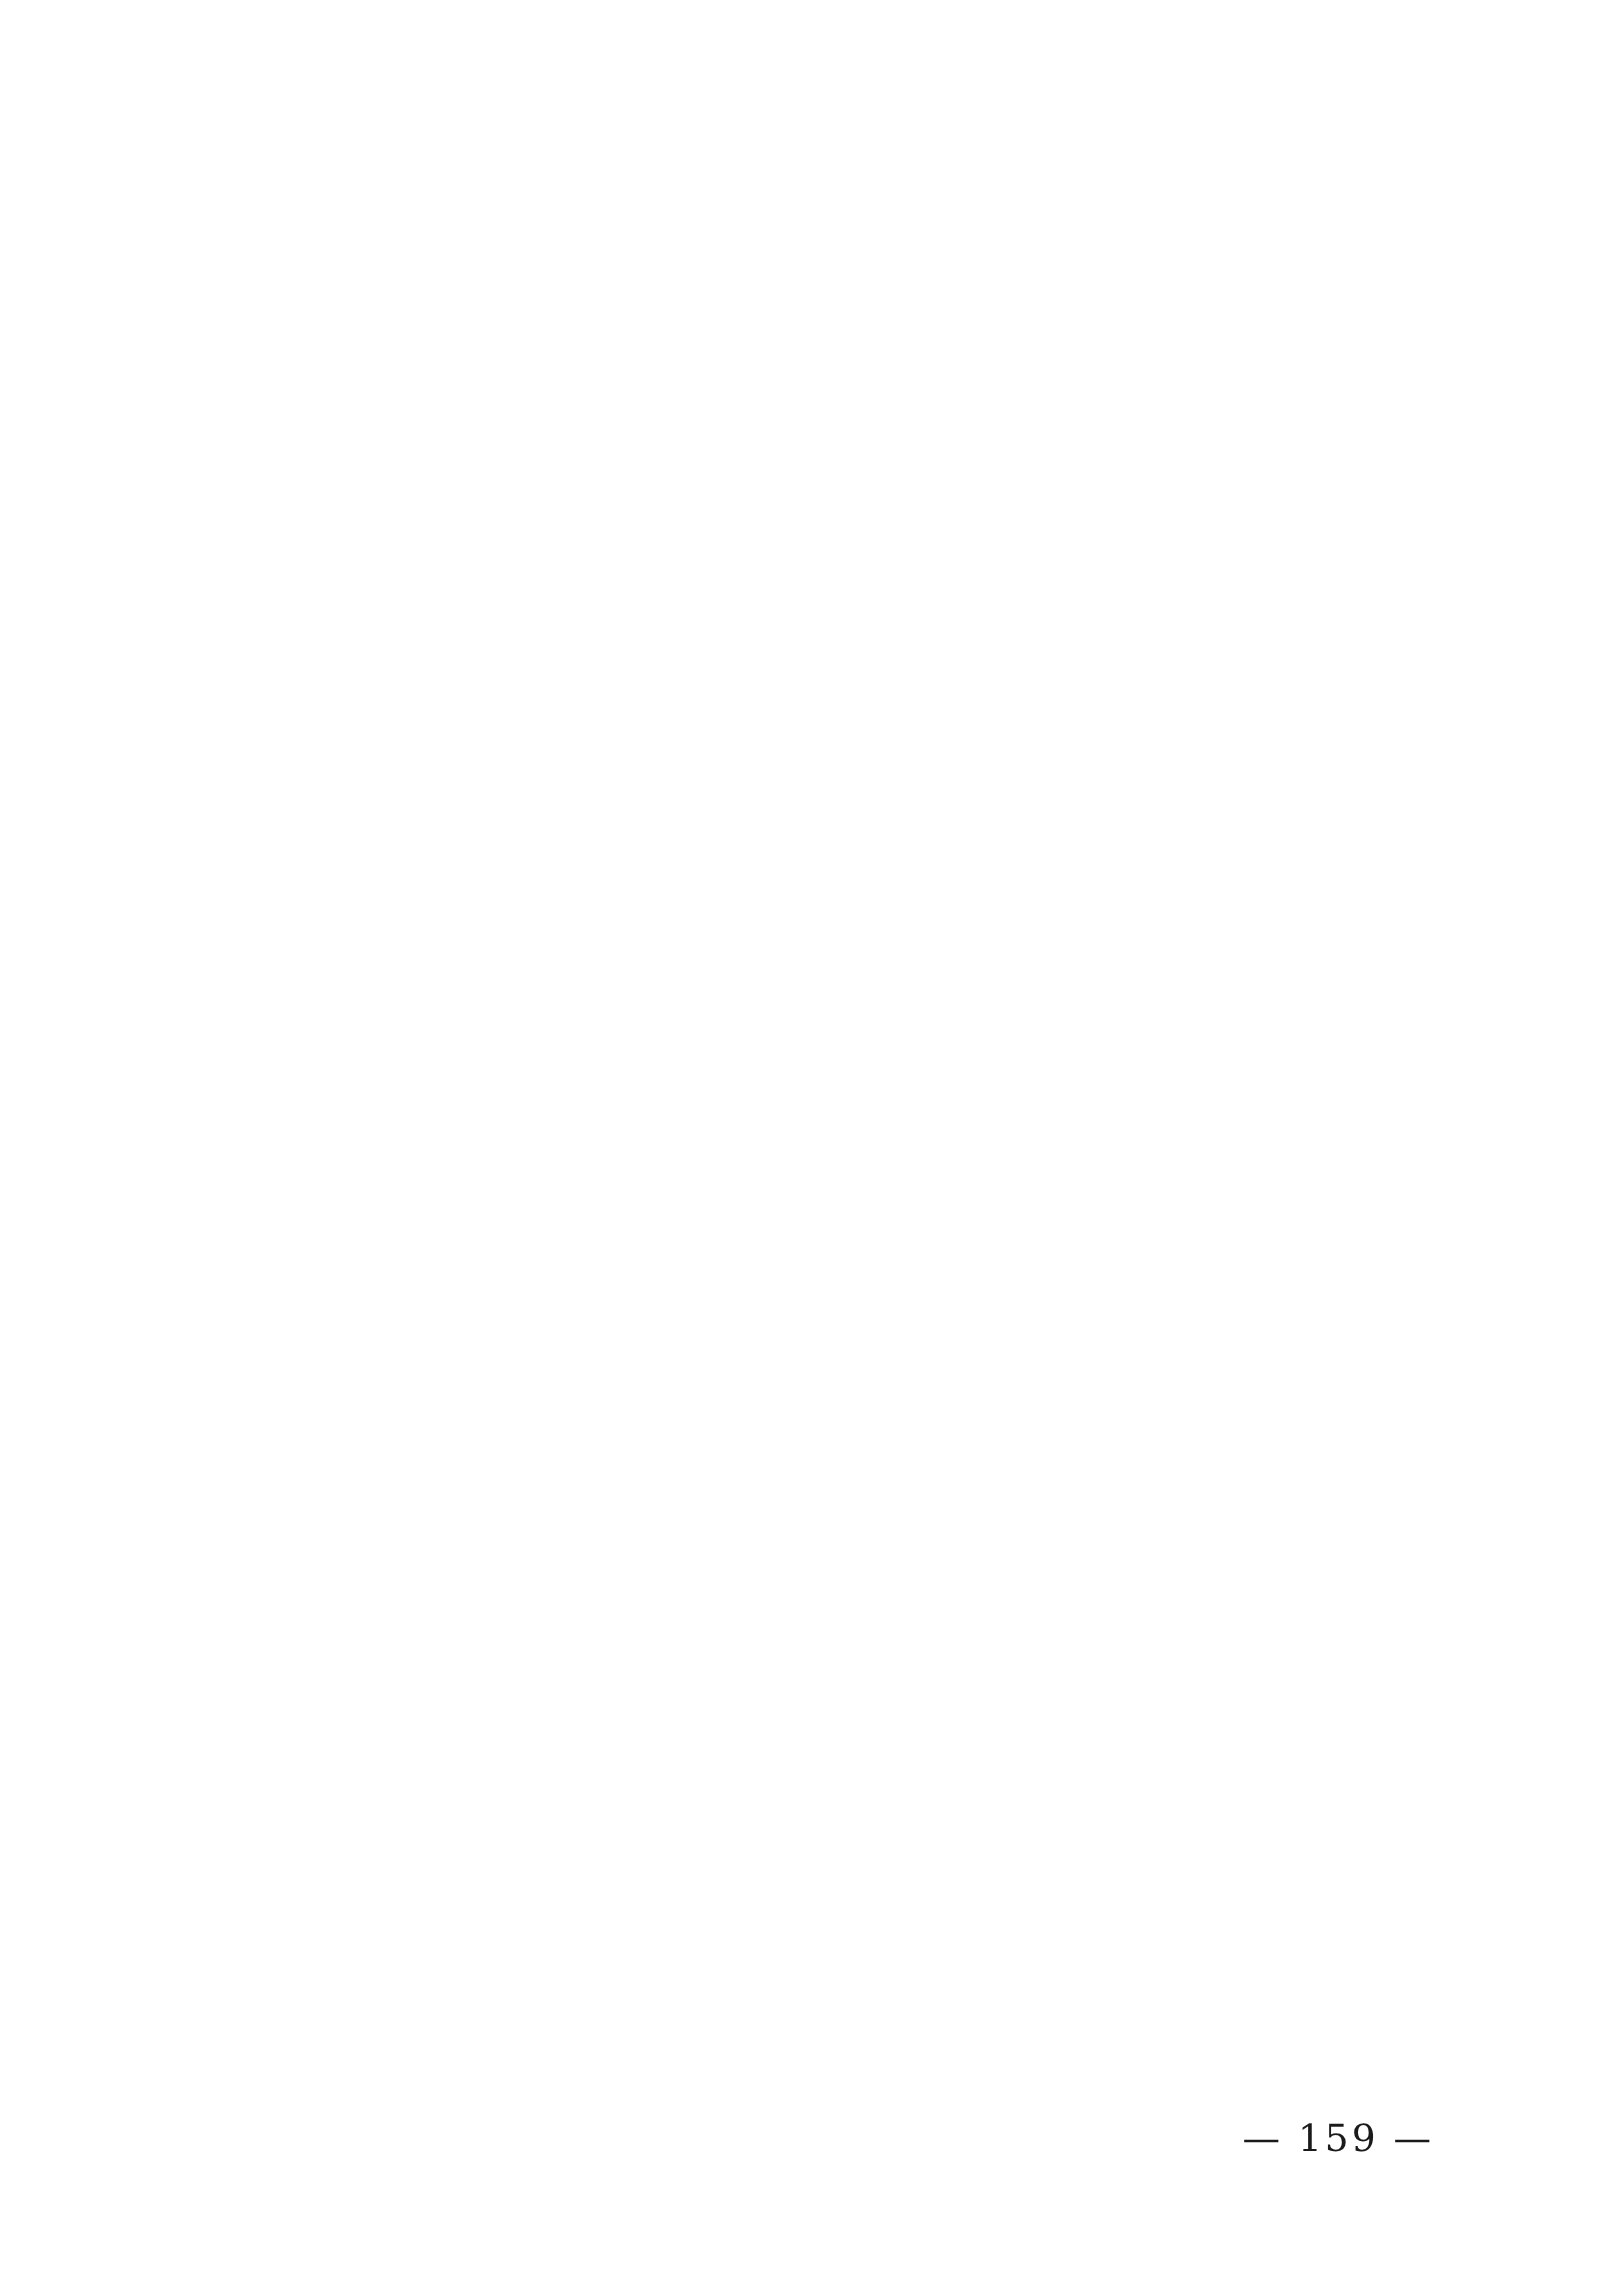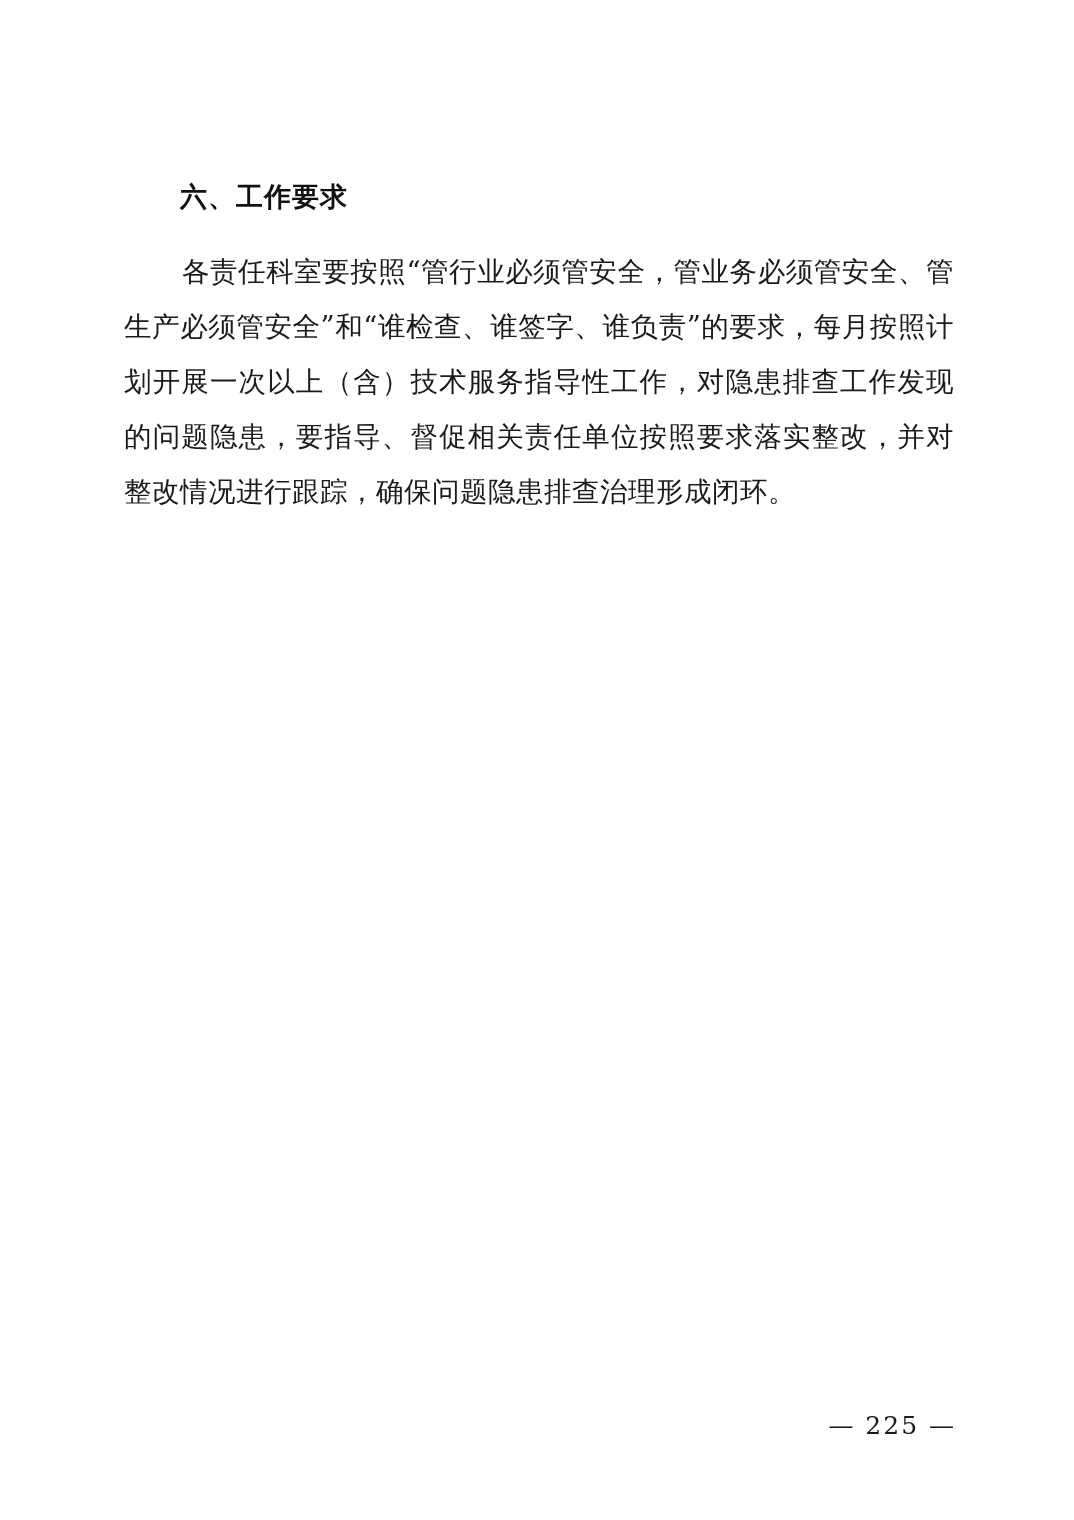--- a/index.html
+++ b/index.html
@@ -51,21 +51,16 @@
     letter-spacing: 2px;
     color: #1a1a1a;
     font-family: "DejaVu Serif", "Liberation Serif", serif;
   }
 </style>
 </head>
 <body>
 
 <div class="page">
 
-  <div class="content">
-    <h2 class="section-heading">六、工作要求</h2>
 
-    <p class="body-paragraph">各责任科室要按照“管行业必须管安全，管业务必须管安全、管生产必须管安全”和“谁检查、谁签字、谁负责”的要求，每月按照计划开展一次以上（含）技术服务指导性工作，对隐患排查工作发现的问题隐患，要指导、督促相关责任单位按照要求落实整改，并对整改情况进行跟踪，确保问题隐患排查治理形成闭环。</p>
-  </div>
-
-  <div class="page-number">— 225 —</div>
+  <div class="page-number">— 159 —</div>
 
 </div>
 
 </body></html>

